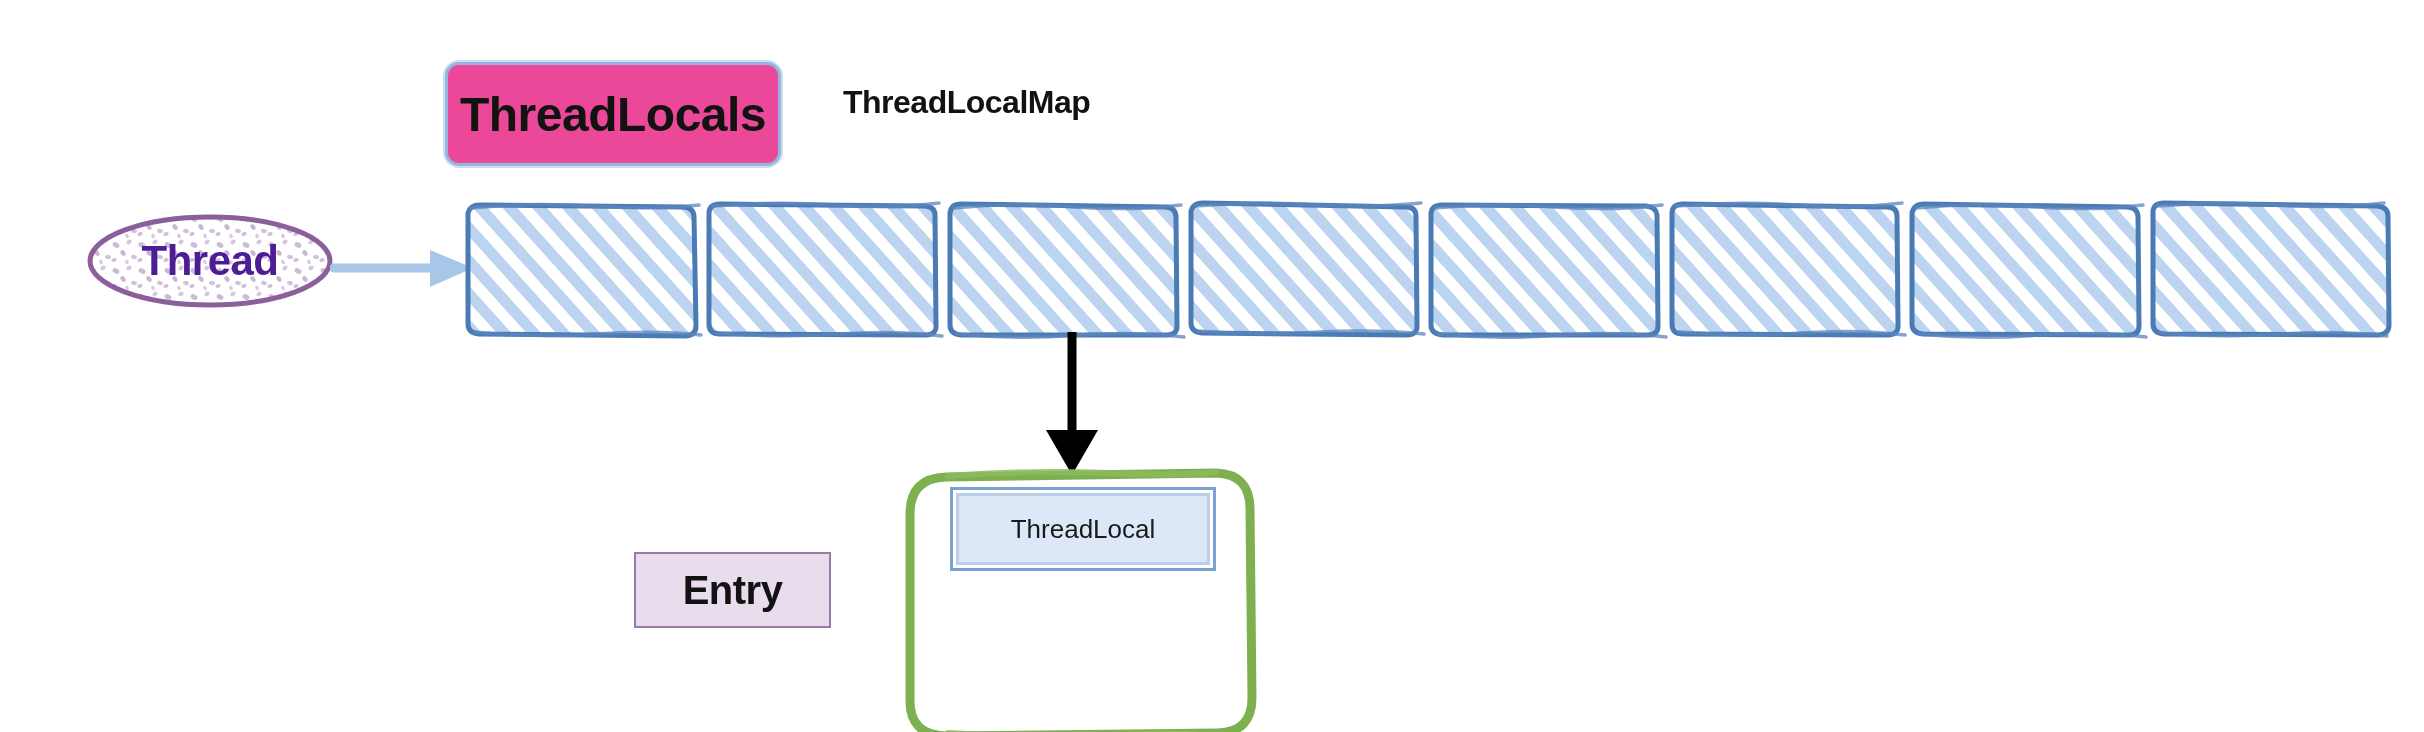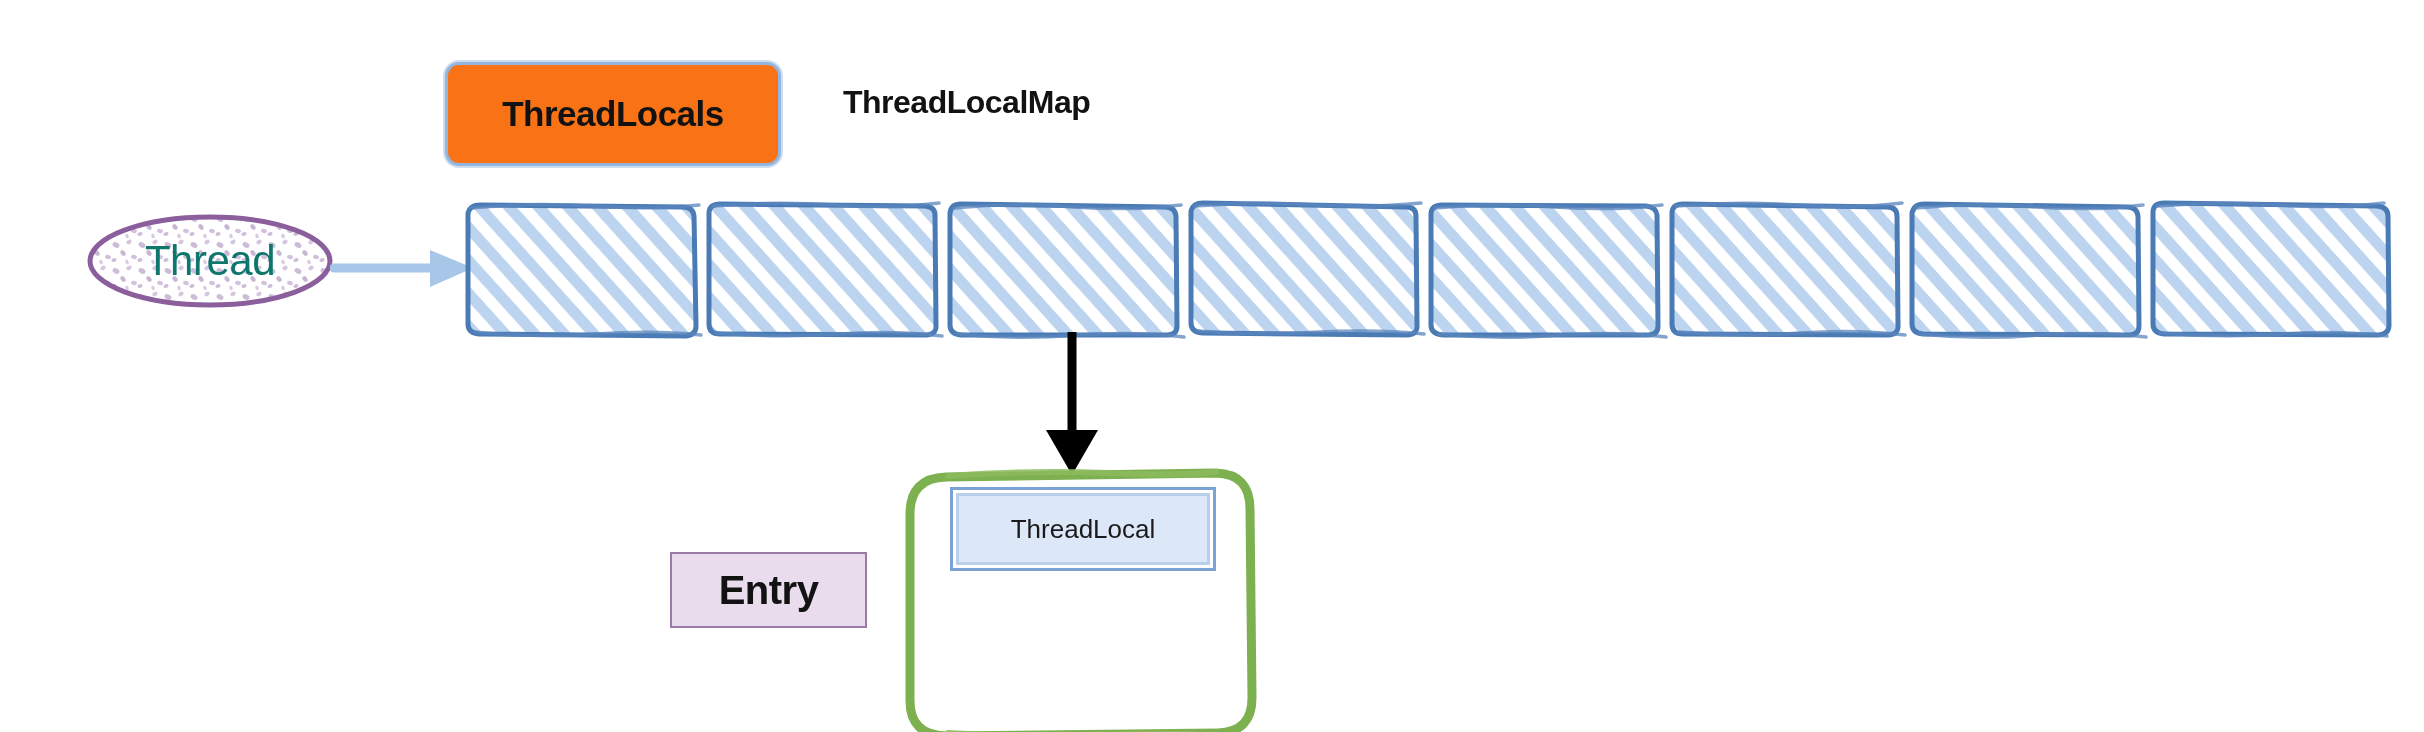--- a/index.html
+++ b/index.html
@@ -19,27 +19,27 @@
   }
 
   
   .threadlocals-box {
     position: absolute;
     left: 445px;
     top: 62px;
     width: 336px;
     height: 104px;
     box-sizing: border-box;
-    background: #f97316;
+    background: #ec4899;
     border: 3px solid #93b5e0;
     border-radius: 14px;
     display: flex;
     align-items: center;
     justify-content: center;
-    font-size: 35px;
+    font-size: 48px;
     font-weight: bold;
     color: #121212;
     letter-spacing: -0.5px;
     box-shadow: 0 0 0 2px rgba(147,181,224,0.45);
   }
 
   
   .threadlocalmap-text {
     position: absolute;
     left: 843px;
@@ -63,22 +63,22 @@
   .thread-label {
     position: absolute;
     left: 85px;
     top: 213px;
     width: 250px;
     height: 96px;
     display: flex;
     align-items: center;
     justify-content: center;
     font-size: 42px;
-    font-weight: normal;
-    color: #0f766e;
+    font-weight: bold;
+    color: #4c1d95;
     letter-spacing: -0.5px;
     pointer-events: none;
   }
 
   
   .blue-arrow {
     position: absolute;
     left: 330px;
     top: 240px;
     width: 150px;
@@ -136,21 +136,21 @@
   .entry-inner-value {
     left: 950px;
     top: 611px;
     width: 266px;
     height: 84px;
   }
 
   
   .entry-label-box {
     position: absolute;
-    left: 670px;
+    left: 634px;
     top: 552px;
     width: 197px;
     height: 76px;
     box-sizing: border-box;
     background: #e8dced;
     border: 2px solid #9a7ba8;
     display: flex;
     align-items: center;
     justify-content: center;
     font-size: 40px;

